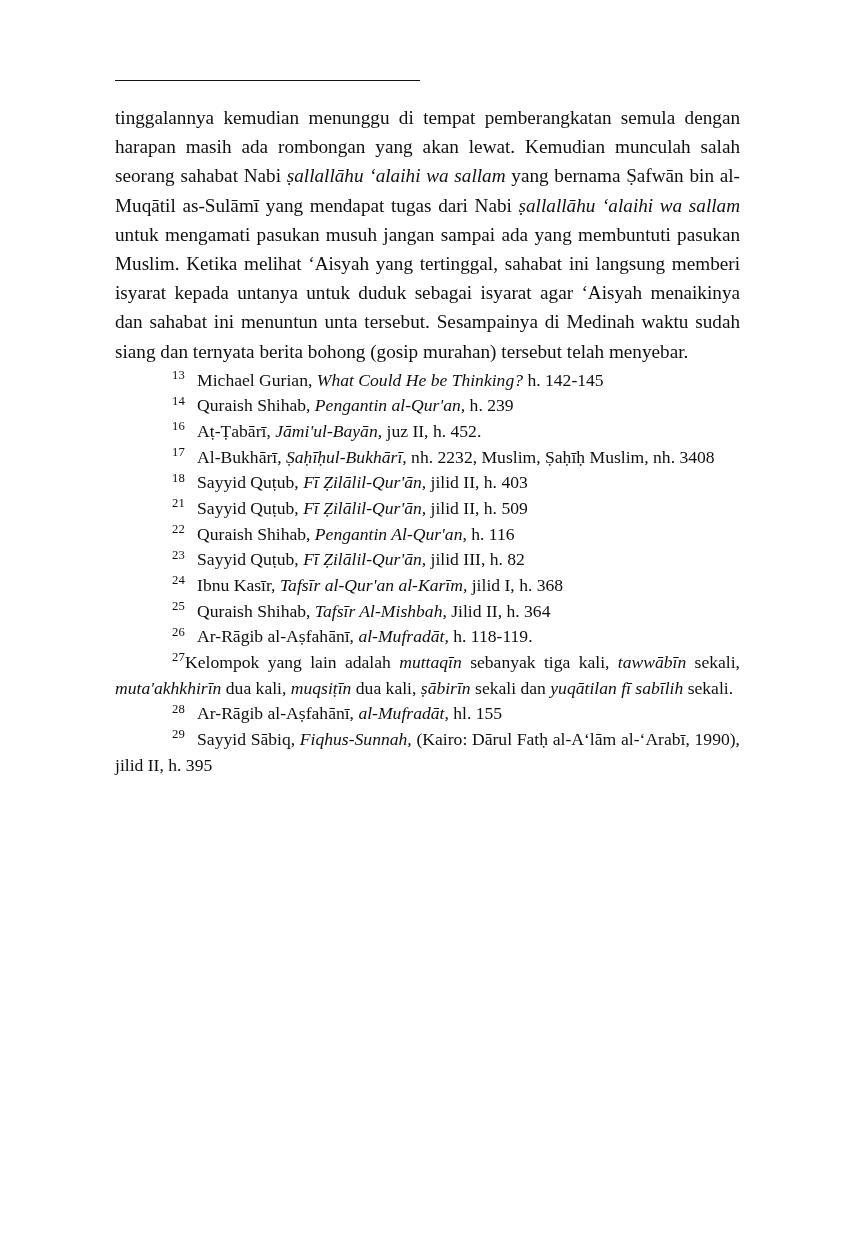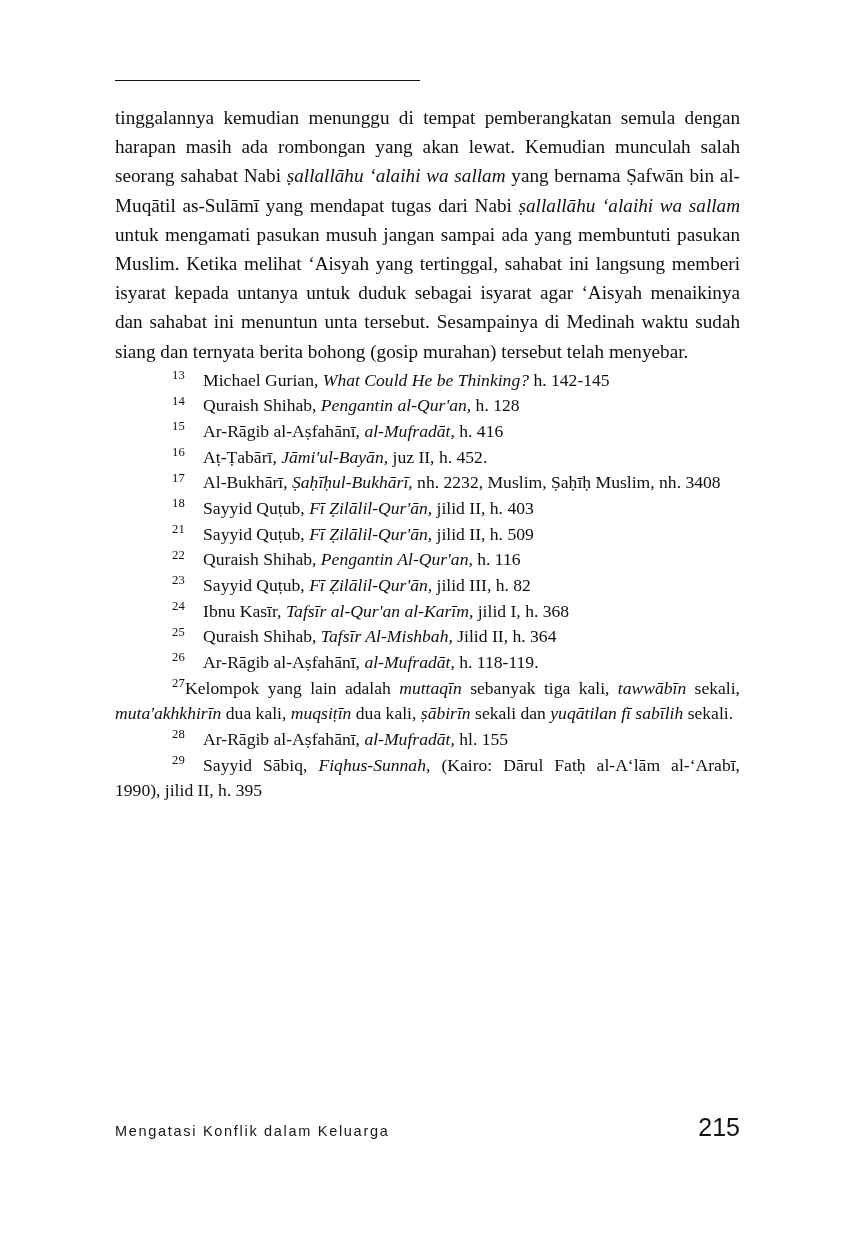--- a/index.html
+++ b/index.html
@@ -48,21 +48,21 @@
     margin: 0;
     text-indent: 57px;
   }
   .fn sup, .supnum {
     font-size: 0.72em;
     vertical-align: super;
     line-height: 0;
     letter-spacing: 0.2px;
   }
   .fn .supnum {
-    margin-right: 18px;
+    margin-right: 12px;
   }
   .fn .supnum.tight {
     margin-right: 0px;
   }
   i, .it {
     font-style: italic;
   }
   .footer {
     position: absolute;
     left: 115px;
@@ -90,23 +90,22 @@
 <div class="page">
 
   <div class="content">
 
     <div class="footnote-rule"></div>
 
     <p class="body-par">tinggalannya kemudian menunggu di tempat pemberangkatan semula dengan harapan masih ada rombongan yang akan lewat. Kemudian munculah salah seorang sahabat Nabi <i>ṣallallāhu ‘alaihi wa sallam</i> yang bernama Ṣafwān bin al-Muqātil as-Sulāmī yang mendapat tugas dari Nabi <i>ṣallallāhu ‘alaihi wa sallam</i> untuk mengamati pasukan musuh jangan sampai ada yang membuntuti pasukan Muslim. Ketika melihat ‘Aisyah yang tertinggal, sahabat ini langsung memberi isyarat kepada untanya untuk duduk sebagai isyarat agar ‘Aisyah menaikinya dan sahabat ini menuntun unta tersebut. Sesampainya di Medinah waktu sudah siang dan ternyata berita bohong (gosip murahan) tersebut telah menyebar.</p>
 
     <p class="fn"><span class="supnum">13</span><span>Michael Gurian, </span><i>What Could He be Thinking?</i><span> h. 142-145</span></p>
 
-    <p class="fn"><span class="supnum">14</span><span>Quraish Shihab, </span><i>Pengantin al-Qur'an,</i><span> h. 128</span></p>
+    <p class="fn"><span class="supnum">14</span><span>Quraish Shihab, </span><i>Pengantin al-Qur'an,</i><span> h. 239</span></p>
 
-    <p class="fn"><span class="supnum">15</span><span>Ar-Rāgib al-Aṣfahānī, </span><i>al-Mufradāt,</i><span> h. 416</span></p>
 
     <p class="fn"><span class="supnum">16</span><span>Aṭ-Ṭabārī, </span><i>Jāmi'ul-Bayān,</i><span> juz II, h. 452.</span></p>
 
     <p class="fn"><span class="supnum">17</span><span>Al-Bukhārī, </span><i>Ṣaḥīḥul-Bukhārī,</i><span> nh. 2232, Muslim, Ṣaḥīḥ Muslim, nh. 3408</span></p>
 
     <p class="fn"><span class="supnum">18</span><span>Sayyid Quṭub, </span><i>Fī Ẓilālil-Qur'ān,</i><span> jilid II, h. 403</span></p>
 
 
 
     <p class="fn"><span class="supnum">21</span><span>Sayyid Quṭub, </span><i>Fī Ẓilālil-Qur'ān,</i><span> jilid II, h. 509</span></p>
@@ -122,18 +121,14 @@
     <p class="fn"><span class="supnum">26</span><span>Ar-Rāgib al-Aṣfahānī, </span><i>al-Mufradāt,</i><span> h. 118-119.</span></p>
 
     <p class="fn"><span class="supnum tight">27</span><span>Kelompok yang lain adalah </span><i>muttaqīn</i> sebanyak tiga kali, <i>tawwābīn</i> sekali, <i>muta'akhkhirīn</i> dua kali, <i>muqsiṭīn</i> dua kali, <i>ṣābirīn</i> sekali dan <i>yuqātilan fī sabīlih</i> sekali.</p>
 
     <p class="fn"><span class="supnum">28</span><span>Ar-Rāgib al-Aṣfahānī, </span><i>al-Mufradāt,</i><span> hl. 155</span></p>
 
     <p class="fn"><span class="supnum">29</span><span>Sayyid Sābiq, </span><i>Fiqhus-Sunnah,</i><span> (Kairo: Dārul Fatḥ al-A‘lām al-‘Arabī, 1990), jilid II, h. 395</span></p>
 
   </div>
 
-  <div class="footer">
-    <div class="running-head">Mengatasi Konflik dalam Keluarga</div>
-    <div class="page-number">215</div>
-  </div>
 
 </div>
 
 </body></html>

